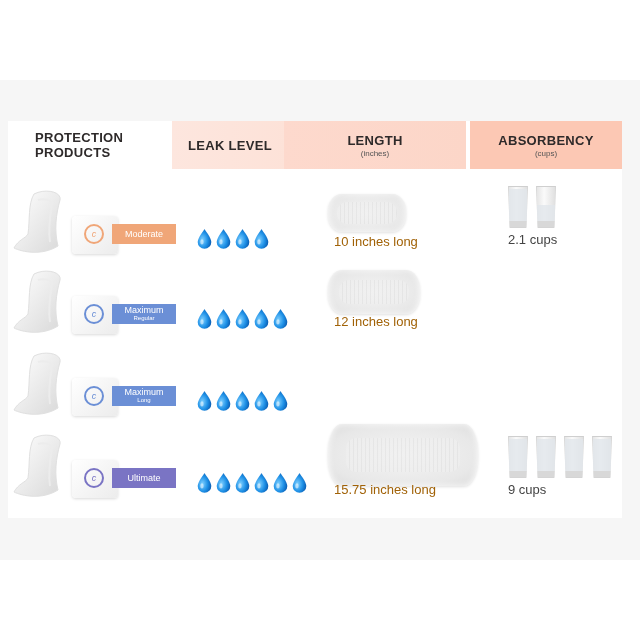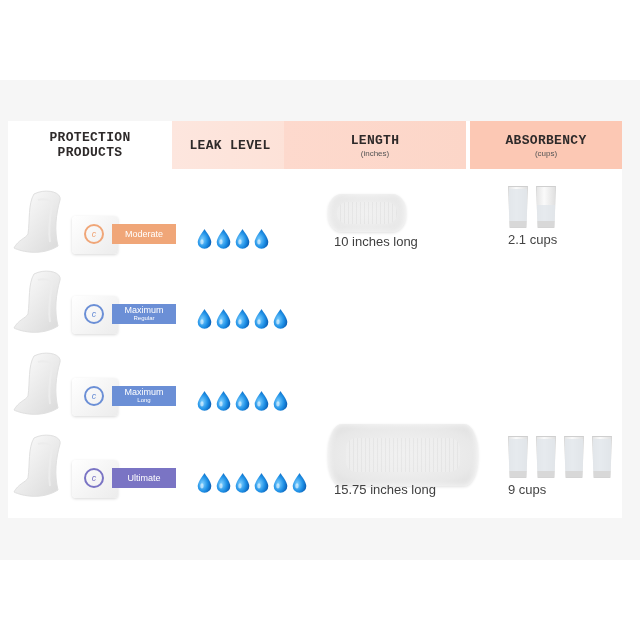--- a/index.html
+++ b/index.html
@@ -2,21 +2,21 @@
 <html><head>
   <meta charset="utf-8">
   <style>
     * { box-sizing: border-box; margin: 0; padding: 0; }
     html, body { width: 640px; height: 640px; background: #ffffff; overflow: hidden; }
     body { font-family: "Liberation Sans", sans-serif; position: relative; }
     .band { position: absolute; left: 0; top: 80px; width: 640px; height: 480px; background: #f6f6f6; }
     .card { position: absolute; left: 8px; top: 121px; width: 614px; height: 397px; background: #ffffff; }
 
     .hdr { position: absolute; top: 121px; height: 48px; display: flex; flex-direction: column; align-items: center; justify-content: center; color: #2e2a2a; }
-    .hdr .t { font-family: Liberation Mono, monospace; font-weight: bold; font-size: 13px; letter-spacing: 0.3px; line-height: 15px; text-align: center; }
+    .hdr .t { font-family: Liberation Sans, sans-serif; font-weight: bold; font-size: 13px; letter-spacing: 0.3px; line-height: 15px; text-align: left; }
     .hdr .s { font-size: 8px; color: #555; margin-top: 1px; }
     .h-prod { left: 8px; width: 164px; background: #ffffff; }
     .h-leak { left: 172px; width: 116px; background: linear-gradient(90deg, #fde6de, #fde2d8); }
     .h-len  { left: 284px; width: 182px; background: linear-gradient(90deg, #fdd9cd, #fcd6c8); }
     .h-abs  { left: 470px; width: 152px; background: #fcc8b4; }
 
     .row { position: absolute; left: 8px; width: 614px; height: 86px; }
 
     .product { position: absolute; left: 0; top: 0; width: 170px; height: 86px; }
     .pad3d { position: absolute; left: 4px; top: 6px; width: 64px; height: 68px; }
@@ -24,21 +24,21 @@
     .logo { position: absolute; left: 12px; top: 8px; width: 20px; height: 20px; border-radius: 50%; border: 2px solid; display: flex; align-items: center; justify-content: center; font-size: 9px; font-style: italic; }
     .label { position: absolute; left: 104px; top: 40px; width: 64px; height: 20px; color: #fff; font-size: 9px; text-align: center; display: flex; flex-direction: column; justify-content: center; line-height: 9px; }
     .label .sub { font-size: 6px; line-height: 7px; }
 
     .drops { position: absolute; left: 188px; top: 44px; display: flex; gap: 2px; }
     .drop { width: 17px; height: 21px; }
 
     .len { position: absolute; left: 320px; top: 0; width: 170px; height: 86px; }
     .padflat { position: absolute; left: 0; background: radial-gradient(ellipse at center, #f4f4f4 0%, #e8e8e8 70%, #dcdcdc 100%); border-radius: 14px / 45%; box-shadow: inset 0 0 6px rgba(255,255,255,0.9), 0 1px 3px rgba(0,0,0,0.12); }
     .padflat::after { content: ""; position: absolute; left: 12%; right: 12%; top: 22%; bottom: 22%; border-radius: 10px; background: repeating-linear-gradient(90deg, #efefef 0 3px, #e2e2e2 3px 4px); opacity: 0.7; }
-    .len-text { position: absolute; left: 6px; font-size: 13px; color: #404040; white-space: nowrap; }
+    .len-text { position: absolute; left: 6px; font-size: 13px; color: #a16207; white-space: nowrap; }
 
     .abs { position: absolute; left: 490px; top: 0; width: 130px; height: 86px; }
     .glasses { position: absolute; left: 10px; display: flex; gap: 8px; }
     .glass { width: 20px; height: 42px; position: relative; background: linear-gradient(90deg, #e6e6e6, #fafafa 40%, #e0e0e0); border: 1px solid #d4d4d4; border-top: 1px solid #cfcfcf; clip-path: polygon(0 0, 100% 0, 92% 100%, 8% 100%); }
     .glass .fill { position: absolute; left: 0; right: 0; bottom: 6px; background: rgba(225,230,235,0.8); }
     .glass .base { position: absolute; left: 0; right: 0; bottom: 0; height: 6px; background: #d8d8d8; }
     .abs-text { position: absolute; left: 10px; font-size: 13px; color: #444; }
   </style>
 </head>
 <body>
@@ -215,20 +215,24 @@
               <radialGradient id="dg" cx="35%" cy="55%" r="65%">
                 <stop offset="0%" stop-color="#7fd0ff"></stop>
                 <stop offset="60%" stop-color="#1e90e6"></stop>
                 <stop offset="100%" stop-color="#0b5fb5"></stop>
               </radialGradient>
             </defs>
             <path d="M10 1 C10 1 2 11 2 16 A8 8 0 0 0 18 16 C18 11 10 1 10 1 Z" fill="url(#dg)"></path>
             <ellipse cx="7" cy="16" rx="2" ry="3" fill="#ffffff" opacity="0.55"></ellipse>
           </svg></span>
       </div>
+      <div class="len">
+        <div class="padflat" style="width:92px;height:44px;top:6px;"></div>
+        <div class="len-text" style="top:50px;">12 inches long</div>
+      </div>
     </div>
     <div class="row" style="top: 346px;">
       <div class="product">
         <div class="pad3d"><svg viewBox="0 0 64 68" width="64" height="68">
             <defs>
               <linearGradient id="pg" x1="0" y1="0" x2="1" y2="1">
                 <stop offset="0%" stop-color="#ffffff"></stop>
                 <stop offset="100%" stop-color="#d9d9d9"></stop>
               </linearGradient>
             </defs>

